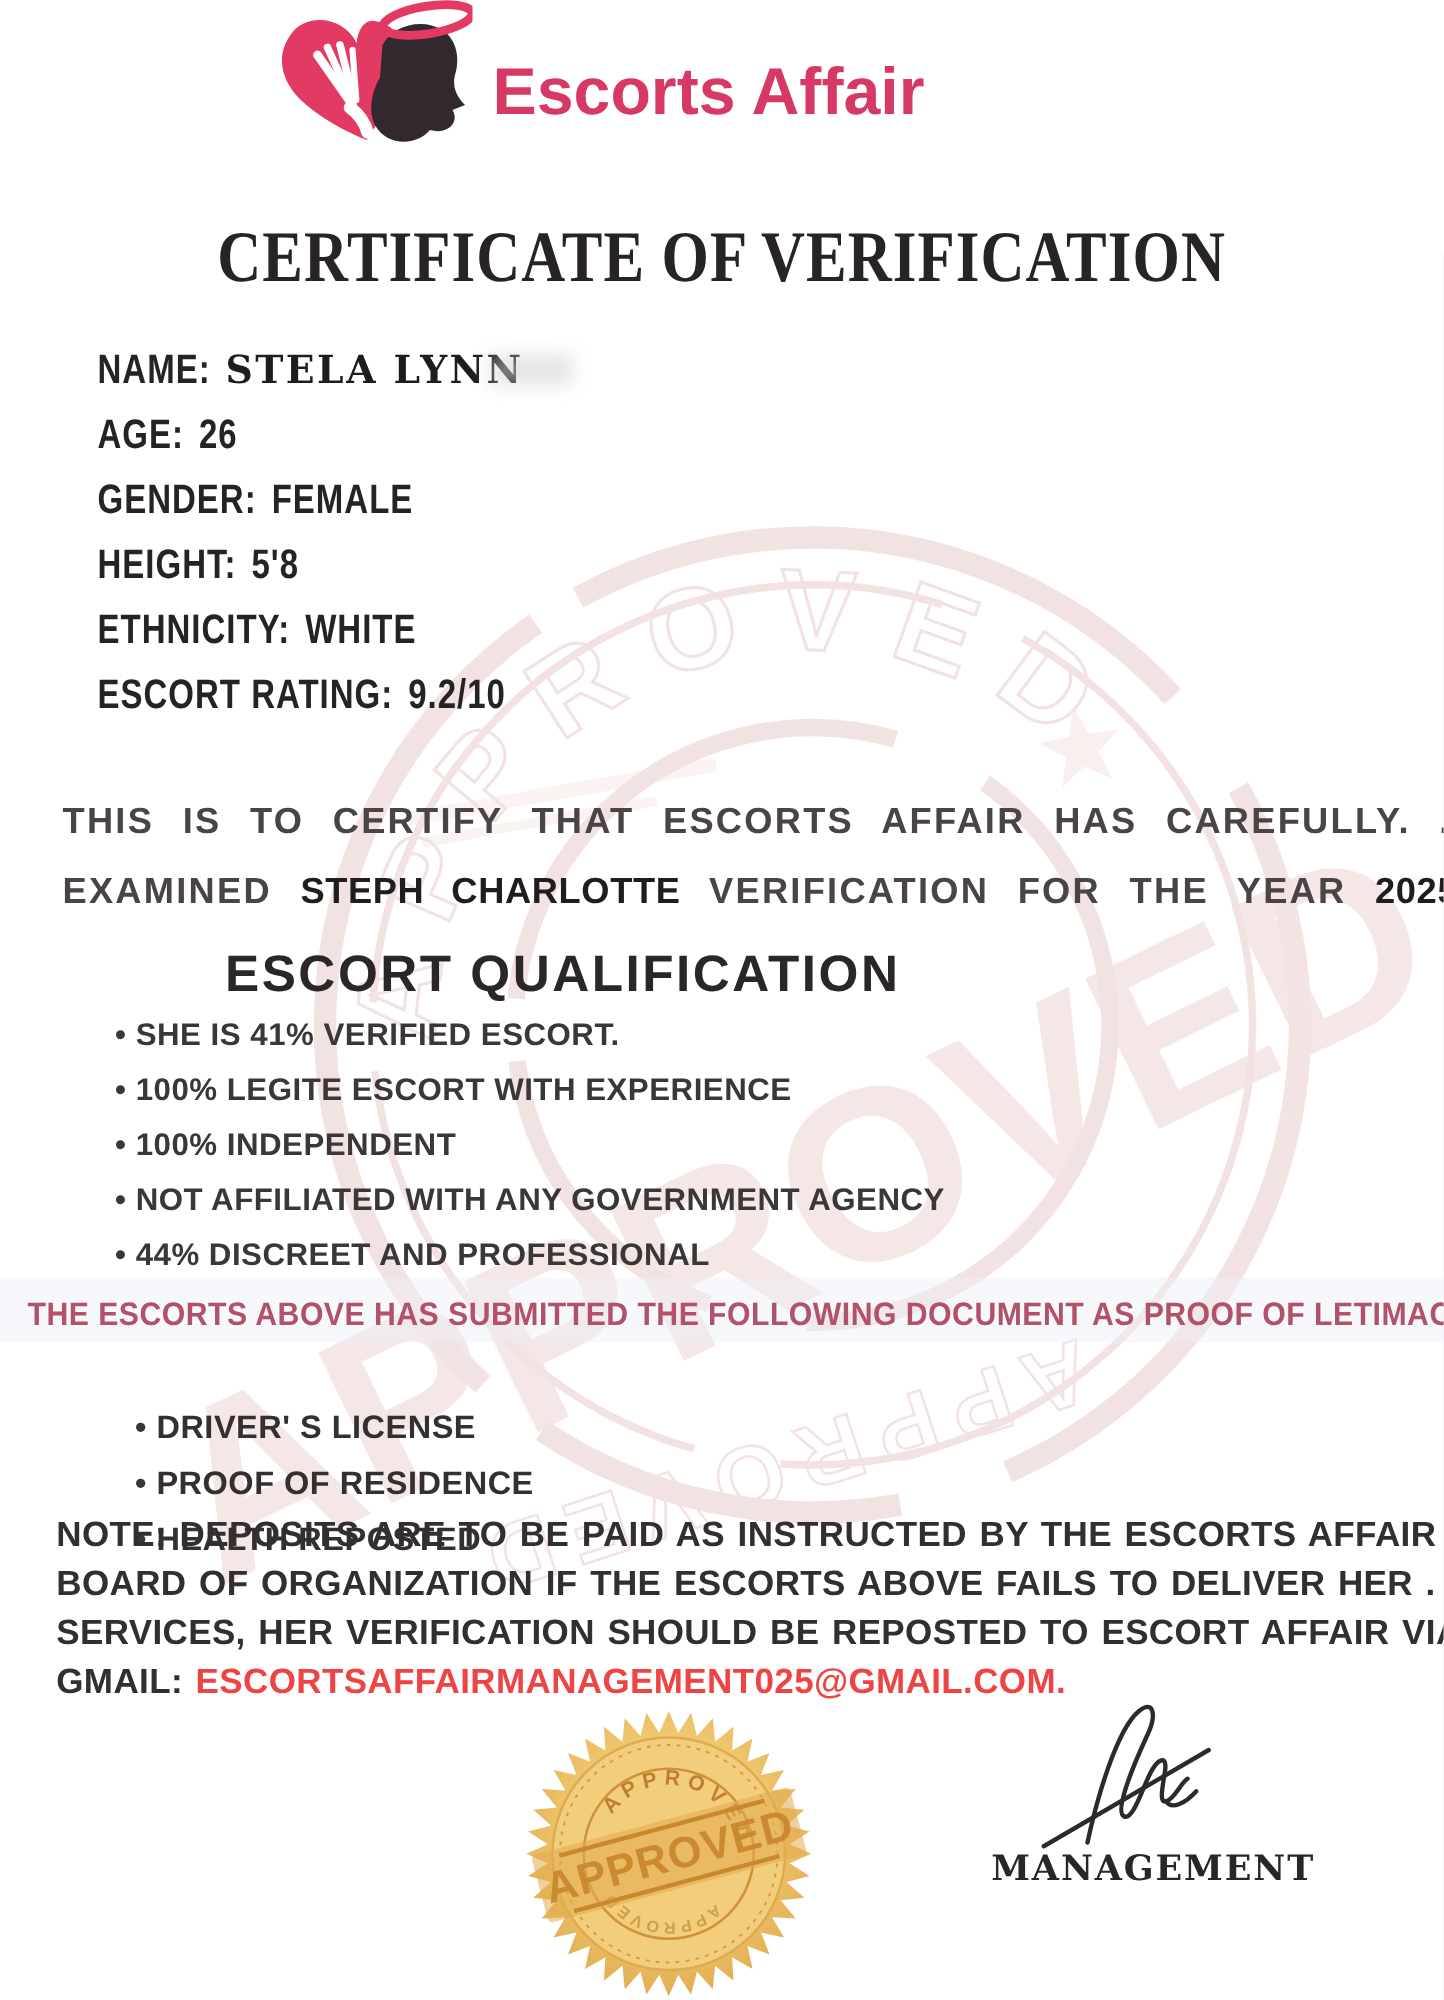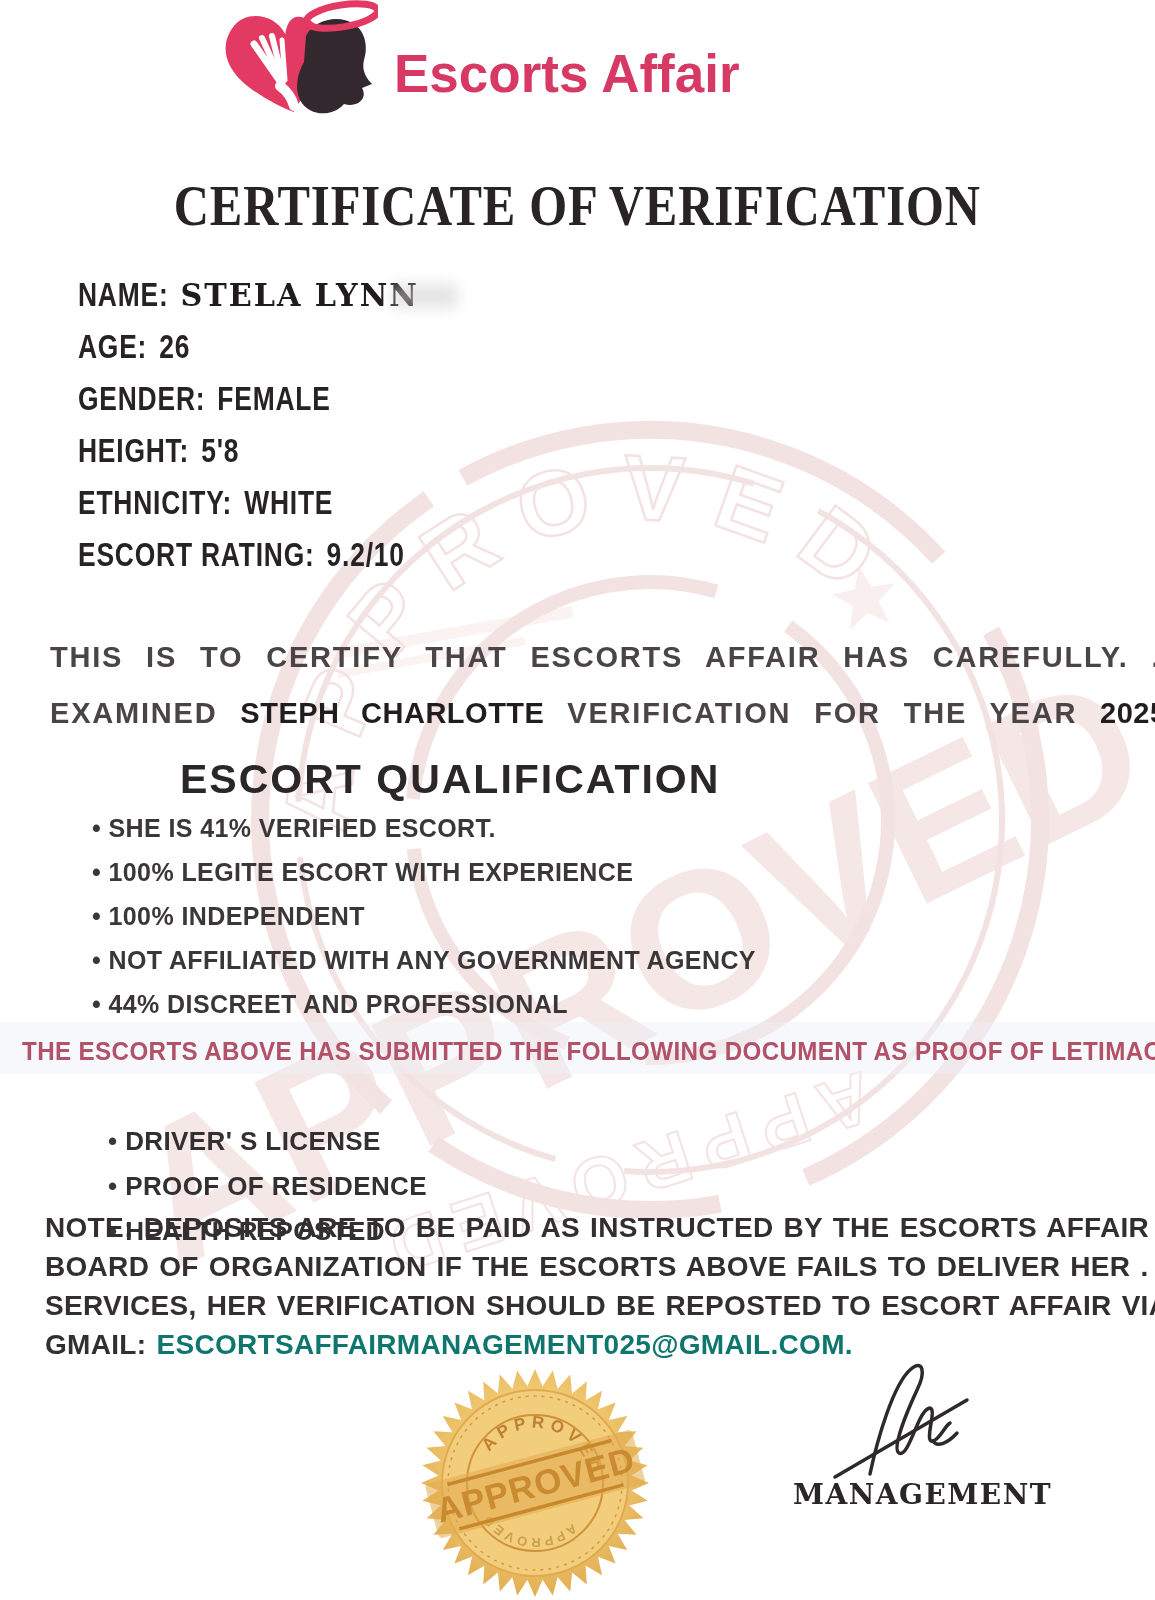--- a/index.html
+++ b/index.html
@@ -35,21 +35,21 @@
   .doc-list{left:108px;top:1090px;margin-top:36px;}
   .doc-list li{font-size:26px;height:45px;color:#343031;}
   
   .sub-band{position:absolute;left:0;top:1022px;width:1155px;height:52px;background:#eef0f8;opacity:.45;}
   .sub-line{position:absolute;left:22px;top:1036px;white-space:nowrap;}
   .sub-line span{display:inline-block;transform:scaleX(.93);transform-origin:left;
       font-size:26px;font-weight:bold;color:#b25269;letter-spacing:.4px;}
   
   .note-line{position:absolute;left:45px;font-size:28px;font-weight:bold;color:#332f30;
       letter-spacing:.3px;word-spacing:2px;white-space:nowrap;}
-  .email{color:#0f766e;cursor:pointer;}
+  .email{color:#ef4444;cursor:pointer;}
   
   .seal{position:absolute;left:410px;top:1368px;}
   .sig{position:absolute;left:815px;top:1356px;}
   .mgmt{position:absolute;left:793px;top:1478px;font-family:"DejaVu Serif",serif;
         font-size:28px;font-weight:bold;color:#2a2628;letter-spacing:1.5px;}
 </style>
 </head>
 <body>
 
 <div class="page">

